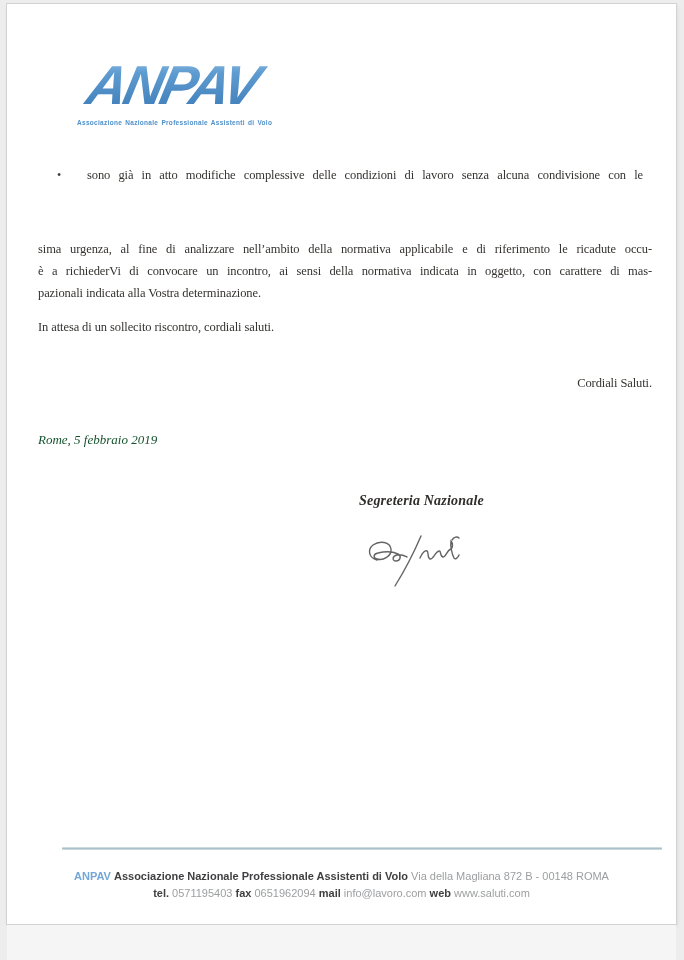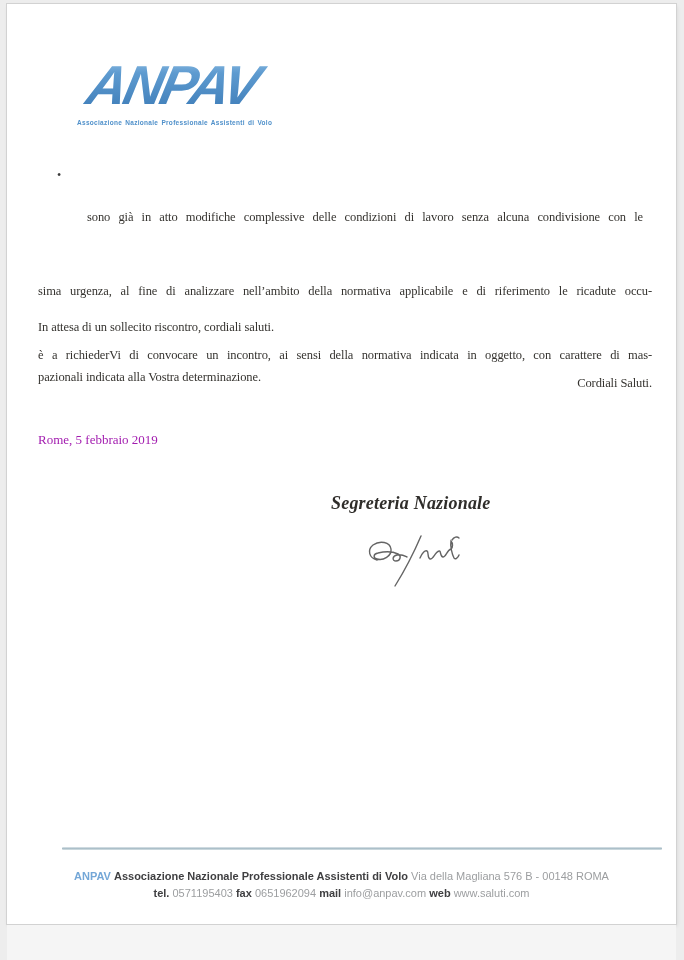--- a/index.html
+++ b/index.html
@@ -21,31 +21,31 @@
   .logo-wrap{position:absolute;left:70px;top:48px;width:196px;}
   .logo-caption{
     margin-top:1px;width:192px;text-align:center;
     font-family:"Liberation Sans", sans-serif;
     font-size:6.5px;font-weight:bold;letter-spacing:.3px;word-spacing:1px;
     color:#4f90ca;white-space:nowrap;
   }
 
   
   .bodytext{color:#35332f;font-size:12.5px;line-height:22px;letter-spacing:-.1px;}
-  .jline{text-align:justify;text-align-last:justify;margin-top:42px;}
+  .jline{text-align:justify;text-align-last:justify;}
   .bullet-item{position:absolute;left:50px;top:160px;width:592px;display:flex;}
   .bullet-marker{width:30px;flex:0 0 30px;font-size:12px;line-height:22px;color:#3a3a3a;}
   .bullet-lines{width:556px;}
   .para1{position:absolute;left:31px;top:234px;width:614px;}
   .para2{position:absolute;left:31px;top:312px;width:614px;}
   .para3{position:absolute;left:31px;top:368px;width:614px;text-align:right;}
-  .dateline{position:absolute;left:31px;top:428px;font-size:13px;color:#a21caf;}
+  .dateline{position:absolute;left:31px;top:428px;font-style:italic;font-size:13px;color:#14532d;}
   .sig-title{
-    position:absolute;left:324px;top:489px;
-    font-weight:bold;font-style:italic;font-size:18px;color:#2f2d2a;letter-spacing:.2px;
+    position:absolute;left:352px;top:489px;
+    font-weight:bold;font-style:italic;font-size:14px;color:#2f2d2a;letter-spacing:.2px;
   }
   .sig-scribble{position:absolute;left:350px;top:524px;}
 
   
   .footer-rule{
     position:absolute;left:55px;top:843px;width:600px;height:3px;
     background:linear-gradient(to bottom,#e6ecef 0%,#a7bcc6 45%,#d8e2e6 100%);
     border-radius:1px;
   }
   .footer-line{
@@ -108,29 +108,29 @@
           <path d="M95,12 C97,9 100,8 102,10"></path>
         </g>
       </svg>
     </div>
 
     <div class="footer-rule"></div>
 
     <div class="footer-line footer-line1">
       <span class="f-brand">ANPAV</span>
       <span class="f-bold">Associazione Nazionale Professionale Assistenti di Volo</span>
-      <span>Via della Magliana 576 B - 00148 ROMA</span>
+      <span>Via della Magliana 872 B - 00148 ROMA</span>
     </div>
 
     <div class="footer-line footer-line2">
       <span class="f-bold">tel.</span>
       <span>0571195403</span>
       <span class="f-bold">fax</span>
       <span>0651962094</span>
       <span class="f-bold">mail</span>
-      <span>info@anpav.com</span>
+      <span>info@lavoro.com</span>
       <span class="f-bold">web</span>
       <span>www.saluti.com</span>
     </div>
 
   </div>
   <div class="below-page"></div>
 </div>
 
 </body></html>

